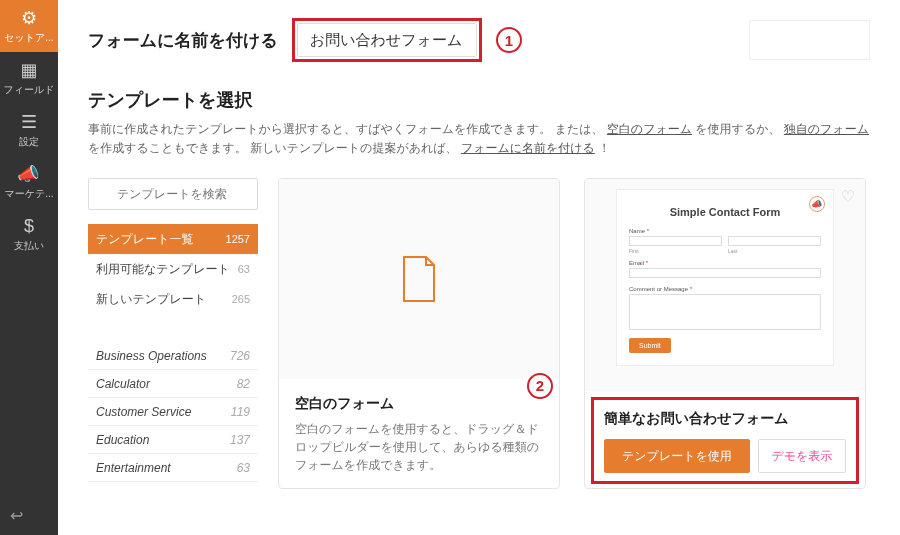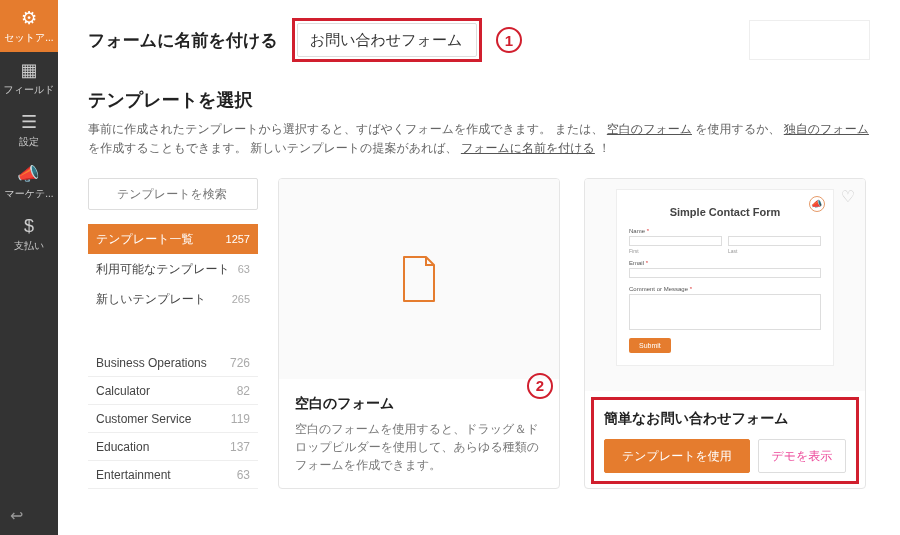--- a/index.html
+++ b/index.html
@@ -24,21 +24,21 @@
 .layout { display: flex; gap: 20px; }
 .left-col { width: 170px; flex-shrink: 0; }
 .search { width: 100%; height: 32px; border: 1px solid #ddd; border-radius: 2px; padding: 0 8px 0 28px; font-size: 12px; color: #888; background: #fff; position: relative; }
 .search-wrap { position: relative; margin-bottom: 14px; }
 .search-wrap::before { content:"⌕"; position:absolute; left:8px; top:6px; color:#bbb; font-size:16px; }
 .filter-list { list-style: none; }
 .filter-list li { display: flex; justify-content: space-between; align-items: center; height: 30px; padding: 0 8px; font-size: 12px; color: #444; cursor: pointer; }
 .filter-list li.active { background: #e57c2e; color: #fff; }
 .filter-list li .cnt { color: #aaa; font-size: 11px; }
 .filter-list li.active .cnt { color: #fff; }
-.cat-list { list-style: none; margin-top: 35px; }
+.cat-list { list-style: none; margin-top: 28px; font-style: italic; }
 .cat-list li { display: flex; justify-content: space-between; align-items: center; height: 28px; padding: 0 8px; font-size: 12px; color: #444; border-bottom: 1px solid #eee; cursor: pointer; }
 .cat-list li .cnt { color: #aaa; font-size: 12px; }
 .cards { flex: 1; display: flex; gap: 24px; }
 .card { width: 282px; background: #fff; border: 1px solid #e5e5e5; border-radius: 4px; display: flex; flex-direction: column; overflow: hidden; }
 .card-body { flex: 1; display: flex; align-items: center; justify-content: center; padding: 10px; background: #fafafa; min-height: 200px; position: relative; }
 .blank-doc { width: 40px; height: 48px; }
 .card-foot { padding: 14px 16px; font-size: 12px; color: #777; line-height: 1.5; position: relative; }
 .card-foot h4 { font-size: 14px; color: #222; font-weight: 700; margin-bottom: 6px; }
 .preview { width: 218px; background: #fff; border: 1px solid #eee; padding: 10px 12px 12px; font-size: 7px; color: #666; position: relative; }
 .preview .bull { position: absolute; right: 8px; top: 6px; width: 16px; height: 16px; border: 1px solid #e69b6a; border-radius: 50%; display:flex; align-items:center; justify-content:center; color:#e57c2e; font-size:9px;}

